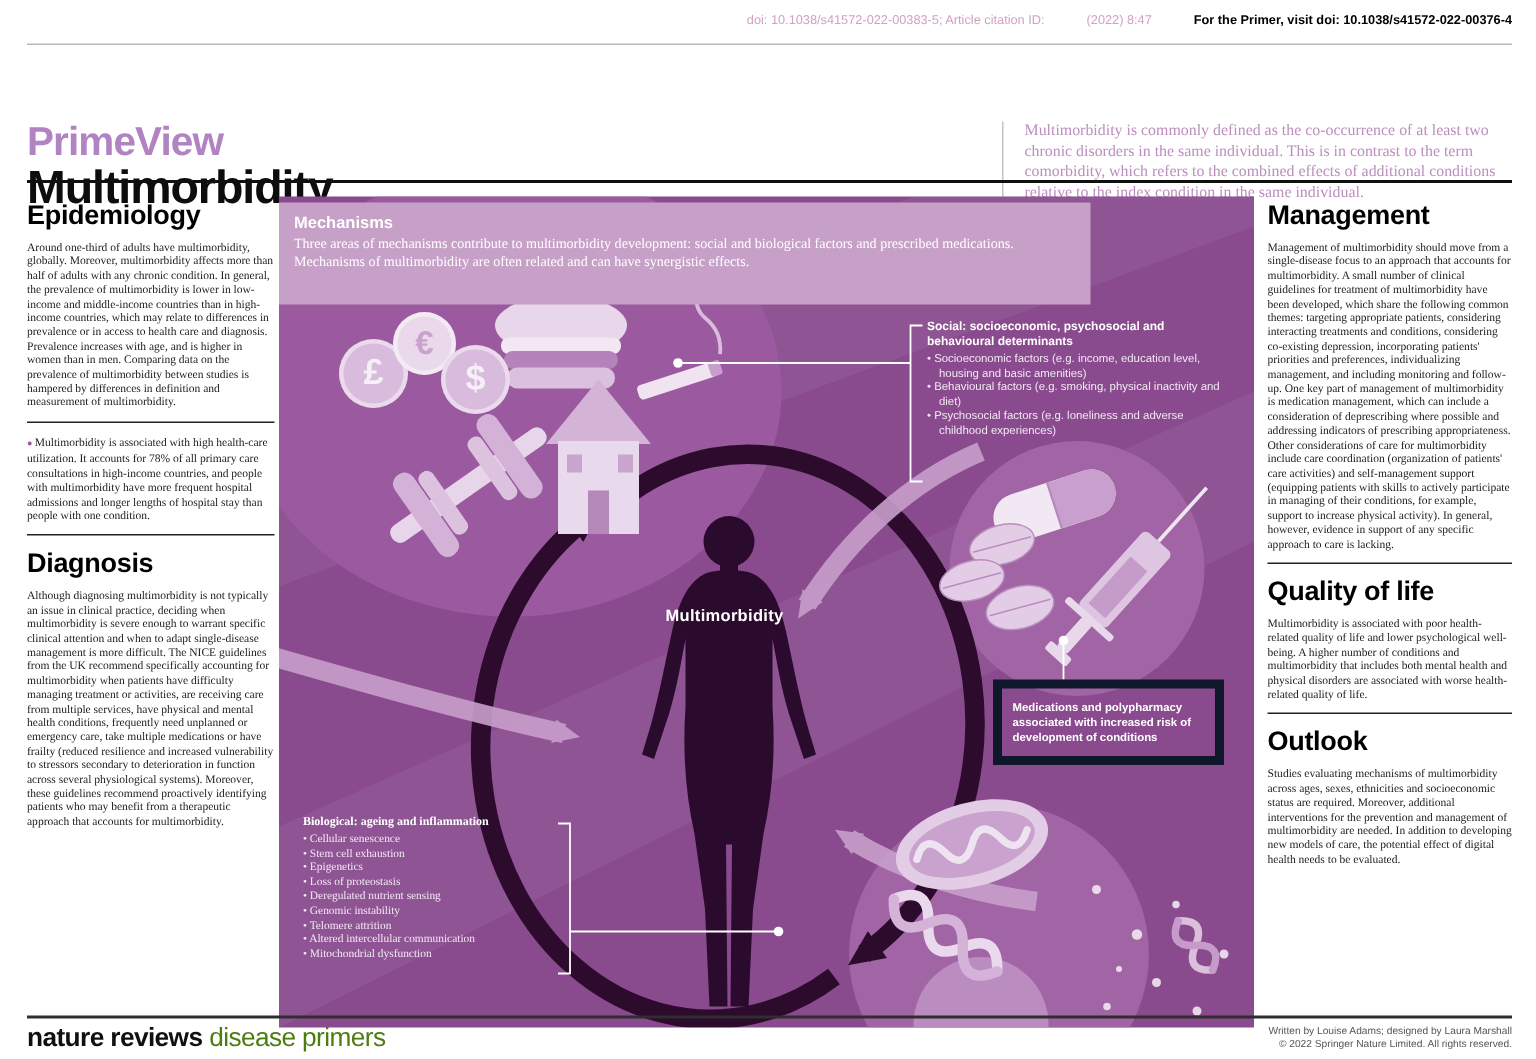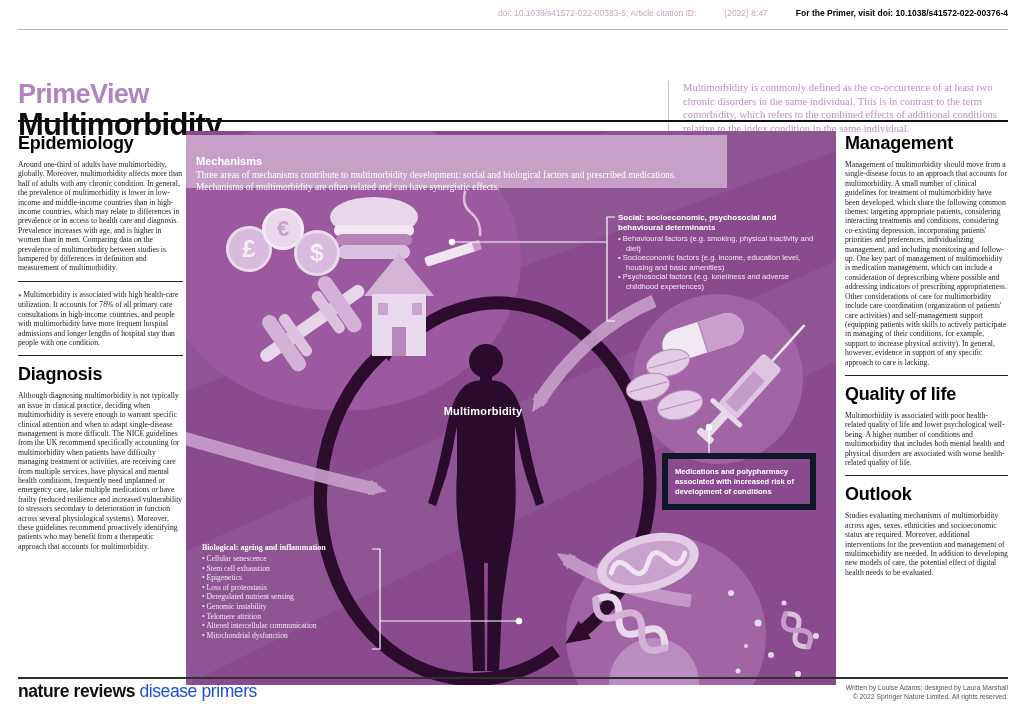--- a/index.html
+++ b/index.html
@@ -31,22 +31,22 @@
   .left-col  { left:18px;  width:165px; height:554px; }
   .right-col { left:845px; width:163px; height:554px; }
   .col-rule { border-top:1.2px solid #222; margin:8px 0 8px 0; }
   .callout { font-family:"Liberation Serif", serif; font-size:7.7px; line-height:9.4px; color:#a8509c; }
   .callout::before { content:"\25CF  "; font-size:6px; color:#a8509c; }
 
   
   .panel { position:absolute; top:131px; left:186px; width:650px; height:554px;
            background:#8a4b8e; overflow:hidden; }
   .panel svg.illustration { position:absolute; top:0; left:0; }
-  .mech-band { position:absolute; top:4px; left:0; width:541px; height:53px;
-               background:#c7a0c8; padding:20px 10px 0 10px; }
+  .mech-band { position:absolute; top:4px; left:0; width:541px; height:68px;
+               background:#c7a0c8; padding:8px 10px 0 10px; }
   .mech-heading { font-size:11px; font-weight:bold; color:#fff; margin-bottom:2px; }
   .mech-intro { font-family:"Liberation Serif", serif; font-size:9.4px; line-height:12.4px; color:#ffffff; width:520px; }
 
   .coin { position:absolute; border-radius:50%; background:#d9bcdd;
           display:flex; align-items:center; justify-content:center;
           box-shadow: inset 0 0 0 3px rgba(255,255,255,0.45);
           color:#f7eff8; font-weight:bold; }
   .coin-pound  { left:40px;  top:95px; width:46px; height:46px; font-size:24px; }
   .coin-euro   { left:76px;  top:77px; width:42px; height:42px; font-size:22px; background:#e9d9eb; color:#c9a2cd; }
   .coin-dollar { left:108px; top:99px; width:46px; height:46px; font-size:24px; }
@@ -63,21 +63,21 @@
   .bio-box { left:16px; top:412px; width:168px;font-family:Liberation Serif, serif; }
   .meds-box { left:476px; top:322px; width:154px; border:6px solid #0f172a; padding:8px 7px;
               font-size:7.6px; font-weight:bold; line-height:9.8px; }
 
   
   .footer-rule { position:absolute; top:677px; left:18px; right:16px; border-top:2px solid #2e2e2e; }
   .footer { position:absolute; top:683px; left:18px; right:16px; display:flex;
             justify-content:space-between; align-items:flex-start; }
   .wordmark { font-size:17.5px; letter-spacing:-0.4px; line-height:1; }
   .wordmark .bold-part { font-weight:bold; color:#101010; }
-  .wordmark .light-part { font-weight:normal; color:#1d4ed8; }
+  .wordmark .light-part { font-weight:normal; color:#4d7c0f; }
   .credits { text-align:right; font-size:6.8px; line-height:9px; color:#555; }
 </style>
 </head>
 <body>
 
 <div class="page">
 
   <div class="meta-bar">
     <span class="meta-doi">doi: 10.1038/s41572-022-00383-5; Article citation ID:</span>
     <span class="meta-citation">(2022) 8:47</span>
@@ -265,22 +265,22 @@
 
     <div class="coin coin-pound">£</div>
     <div class="coin coin-euro">€</div>
     <div class="coin coin-dollar">$</div>
 
     <div class="center-label">Multimorbidity</div>
 
     <div class="overlay-label social-box">
       <h3>Social: socioeconomic, psychosocial and behavioural determinants</h3>
       <ul>
+        <li>Socioeconomic factors (e.g. income, education level, housing and basic amenities)</li>
         <li>Behavioural factors (e.g. smoking, physical inactivity and diet)</li>
-        <li>Socioeconomic factors (e.g. income, education level, housing and basic amenities)</li>
         <li>Psychosocial factors (e.g. loneliness and adverse childhood experiences)</li>
       </ul>
     </div>
 
     <div class="overlay-label meds-box">Medications and polypharmacy associated with increased risk of development of conditions</div>
 
     <div class="overlay-label bio-box">
       <h3>Biological: ageing and inflammation</h3>
       <ul>
         <li>Cellular senescence</li>

